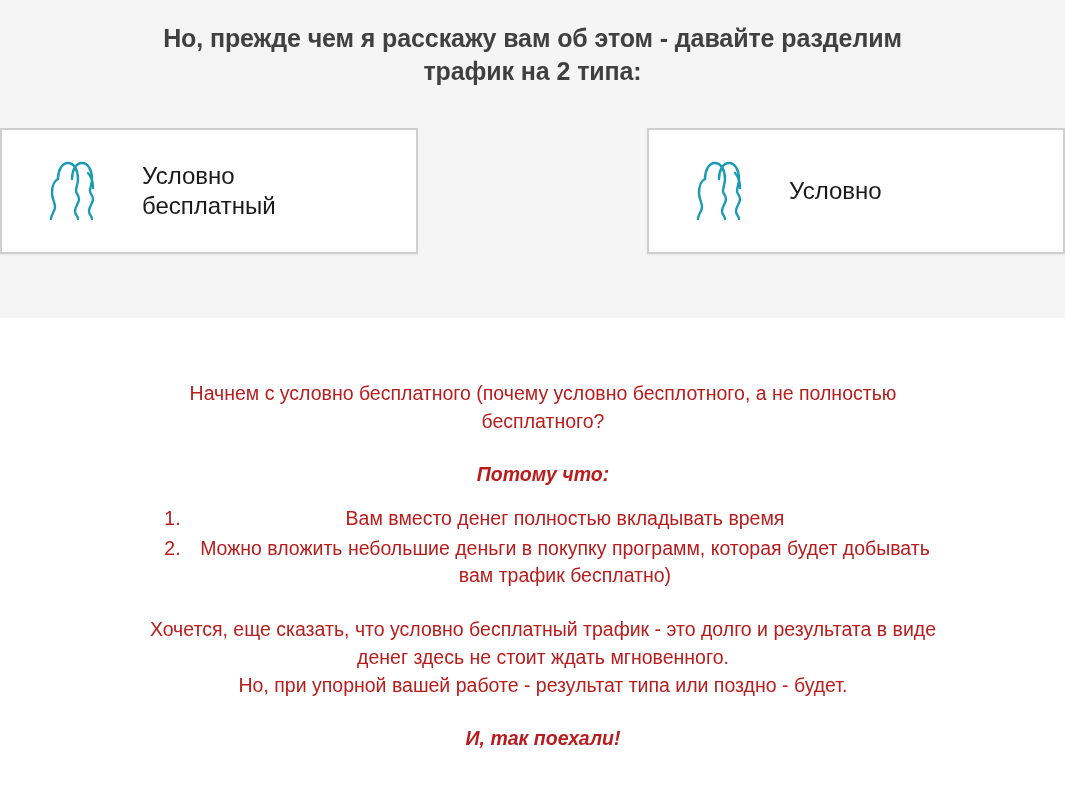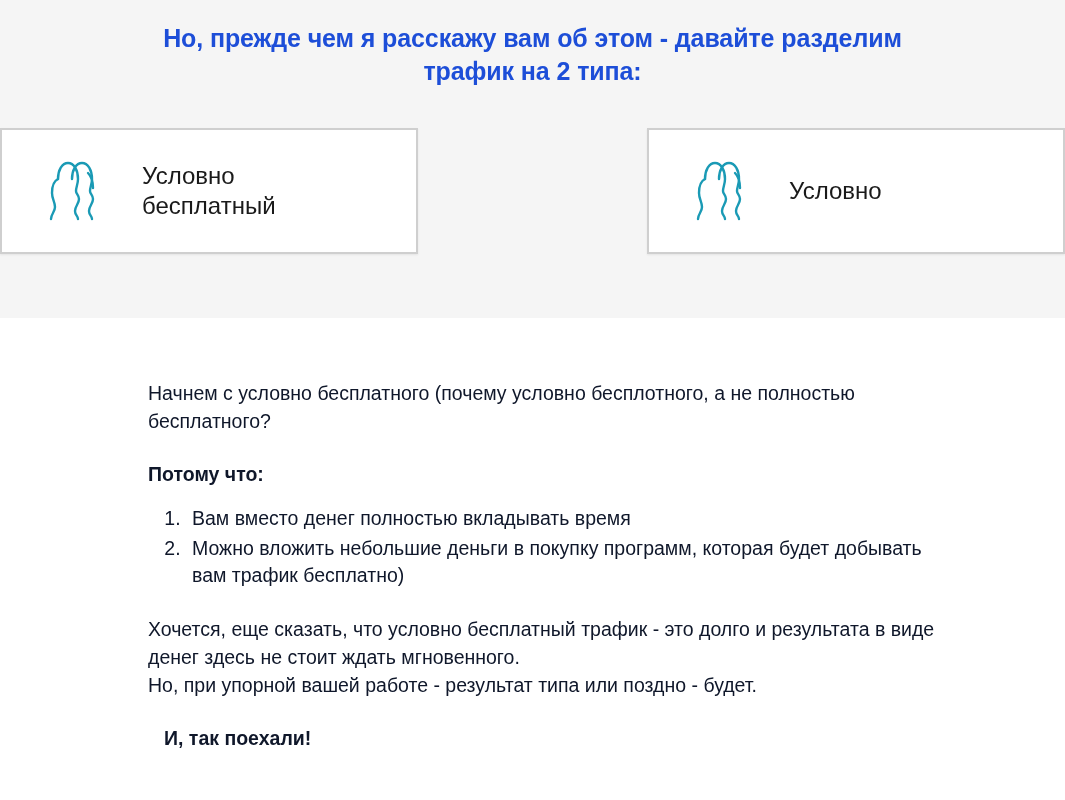--- a/index.html
+++ b/index.html
@@ -22,21 +22,21 @@
     box-sizing: border-box;
     padding-top: 22px;
     position: relative;
   }
 
   .headline {
     text-align: center;
     font-size: 25px;
     font-weight: bold;
     line-height: 1.32;
-    color: #1d4ed8;
+    color: #404040;
     max-width: 740px;
     margin: 0 auto;
     letter-spacing: -0.1px;
   }
 
   .cards {
     display: flex;
     justify-content: space-between;
     gap: 82px;
     margin-top: 40px;
@@ -76,50 +76,53 @@
   .body-section {
     padding: 62px 0 0 0;
     background: #ffffff;
   }
 
   .body-inner {
     width: 790px;
     margin-left: 148px;
     font-size: 19.5px;
     line-height: 1.42;
-    color: #0f172a;
+    color: #b91c1c;
+    text-align: center;
   }
 
   .para {
     margin: 0 0 26px 0;
   }
 
   .bold-line {
     font-weight: bold;
     margin: 0 0 16px 0;
+    font-style: italic;
   }
 
   ol.points {
     margin: 0 0 26px 0;
     padding-left: 38px;
   }
 
   ol.points li {
     margin-bottom: 2px;
     padding-left: 6px;
     line-height: 1.42;
   }
 
   .closing {
     margin: 12px 0 26px 0;
   }
 
   .final {
     font-weight: bold;
     margin: 16px;
+    font-style: italic;
   }
 </style>
 </head>
 <body>
 
 <div class="top-section">
 
   <div class="headline">Но, прежде чем я расскажу вам об этом - давайте разделим трафик на 2 типа:</div>
 
   <div class="cards">

